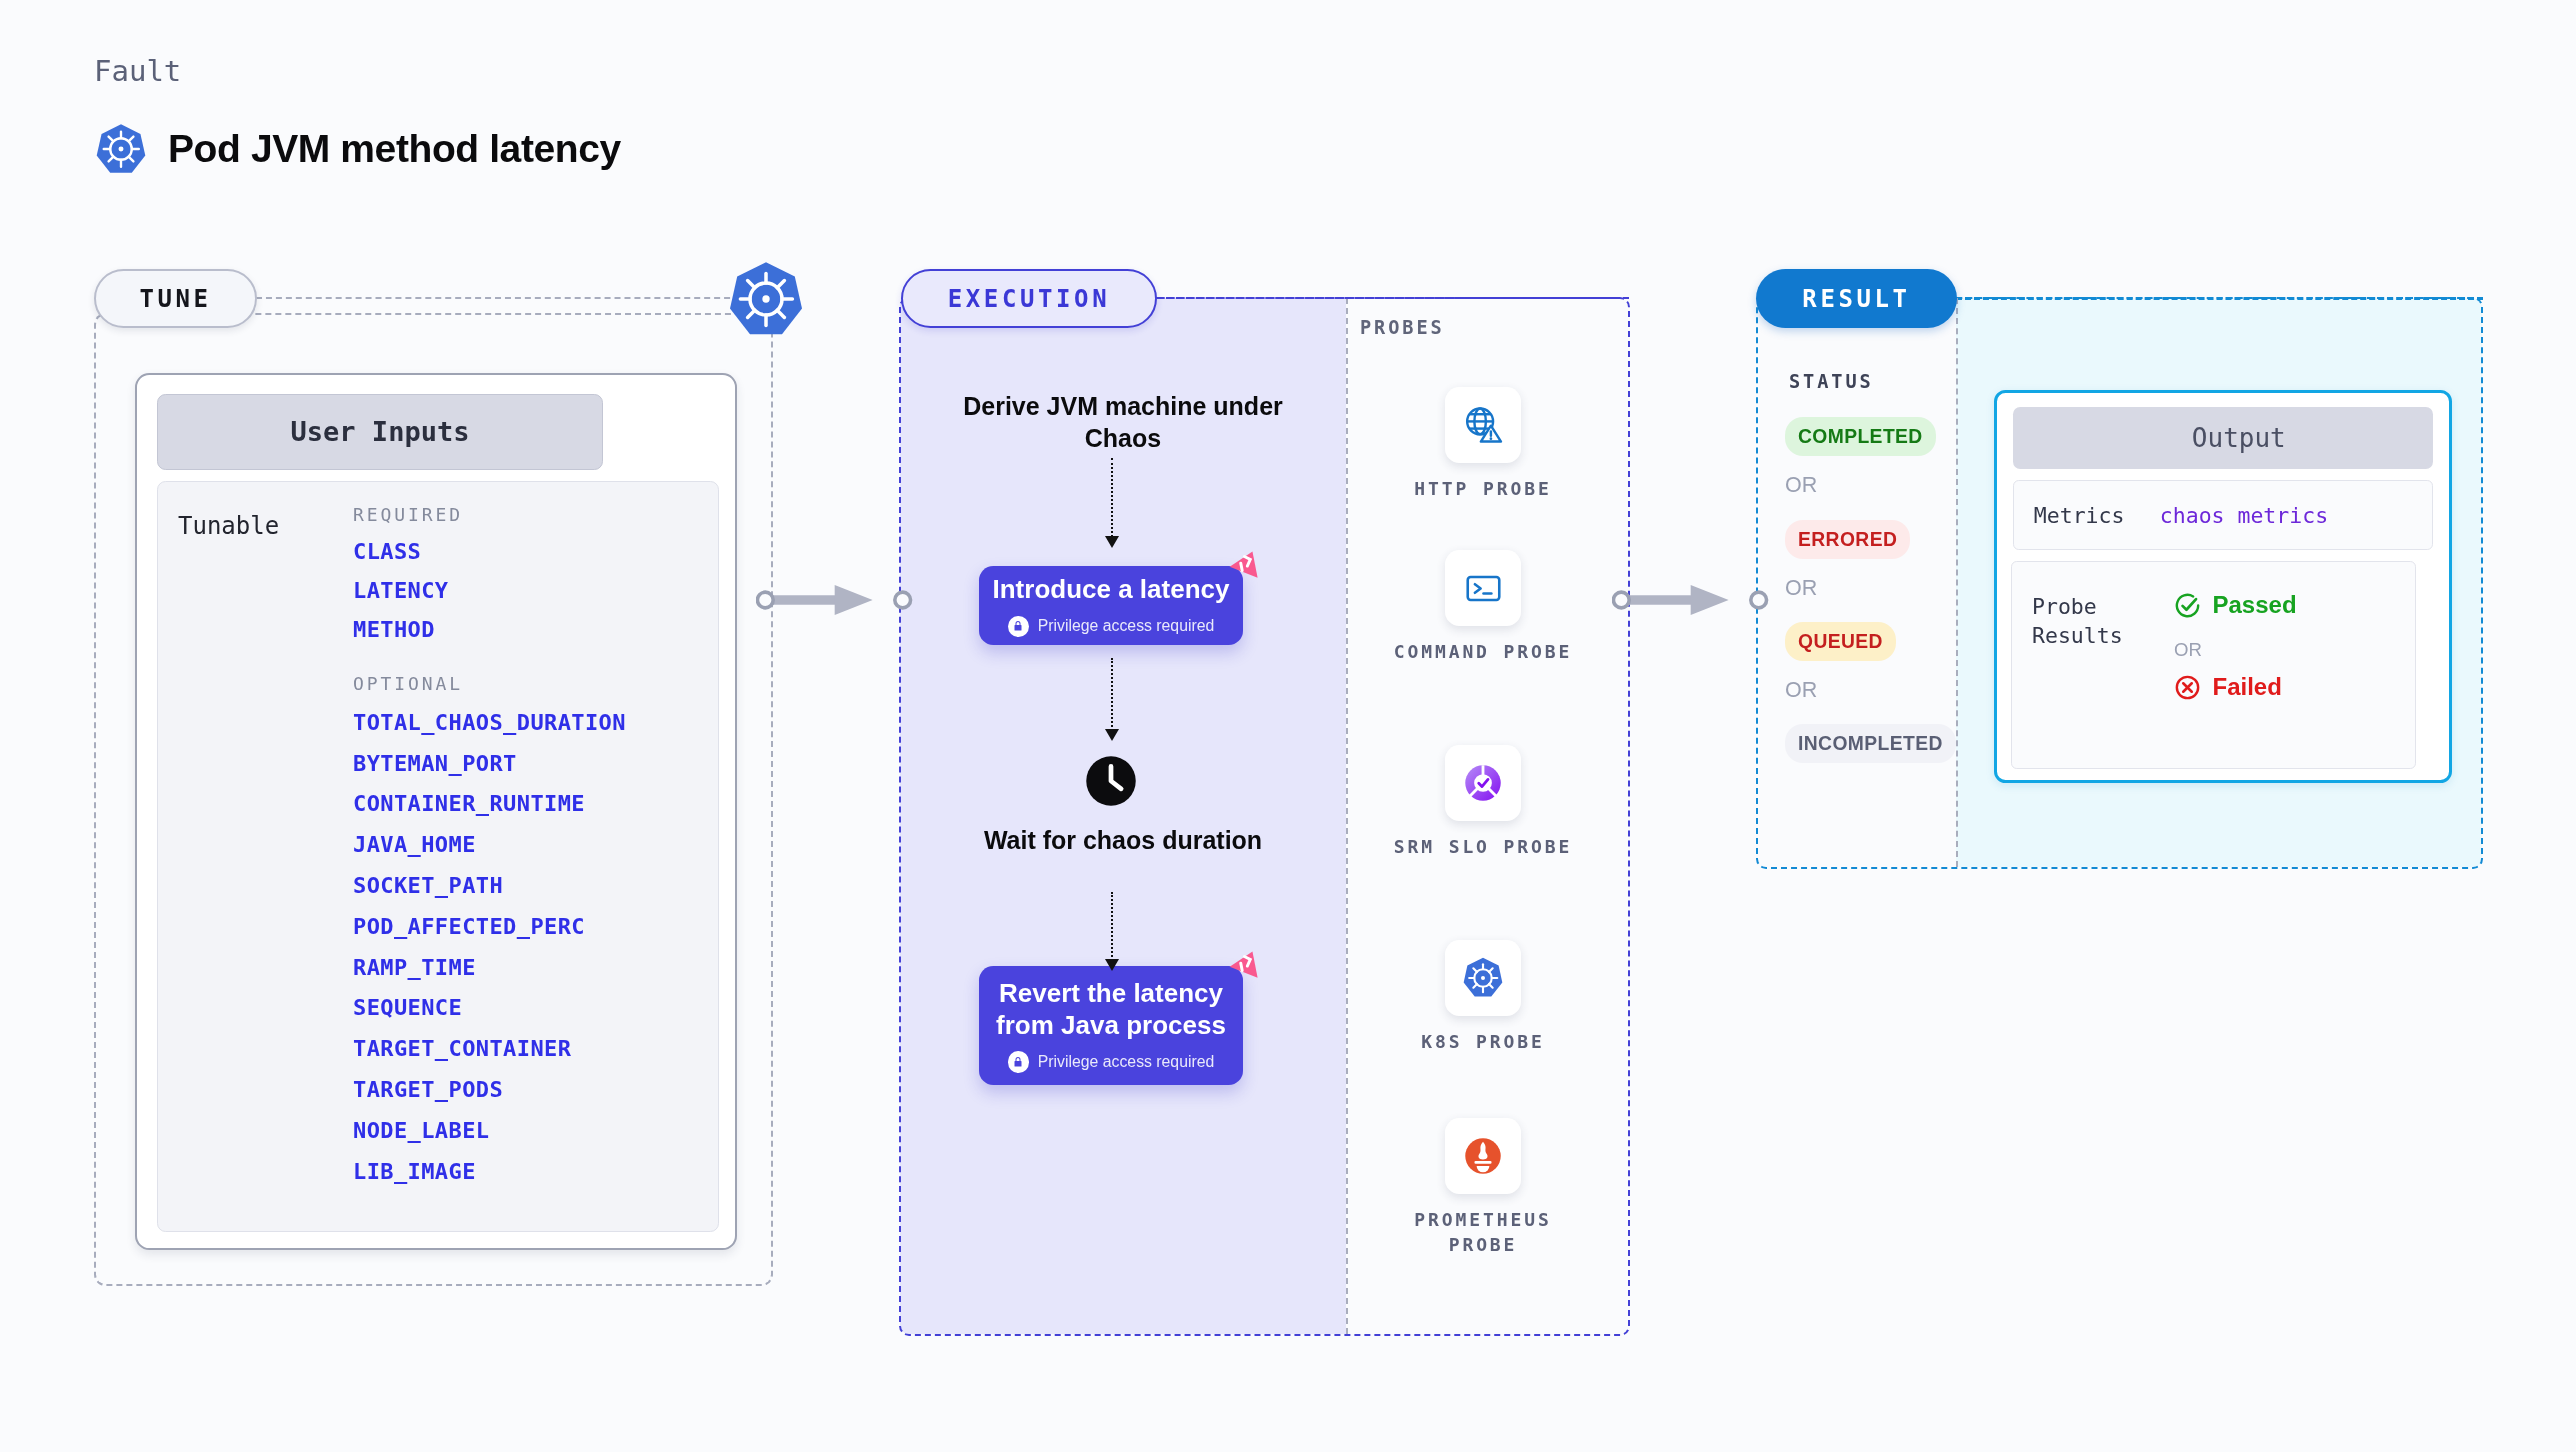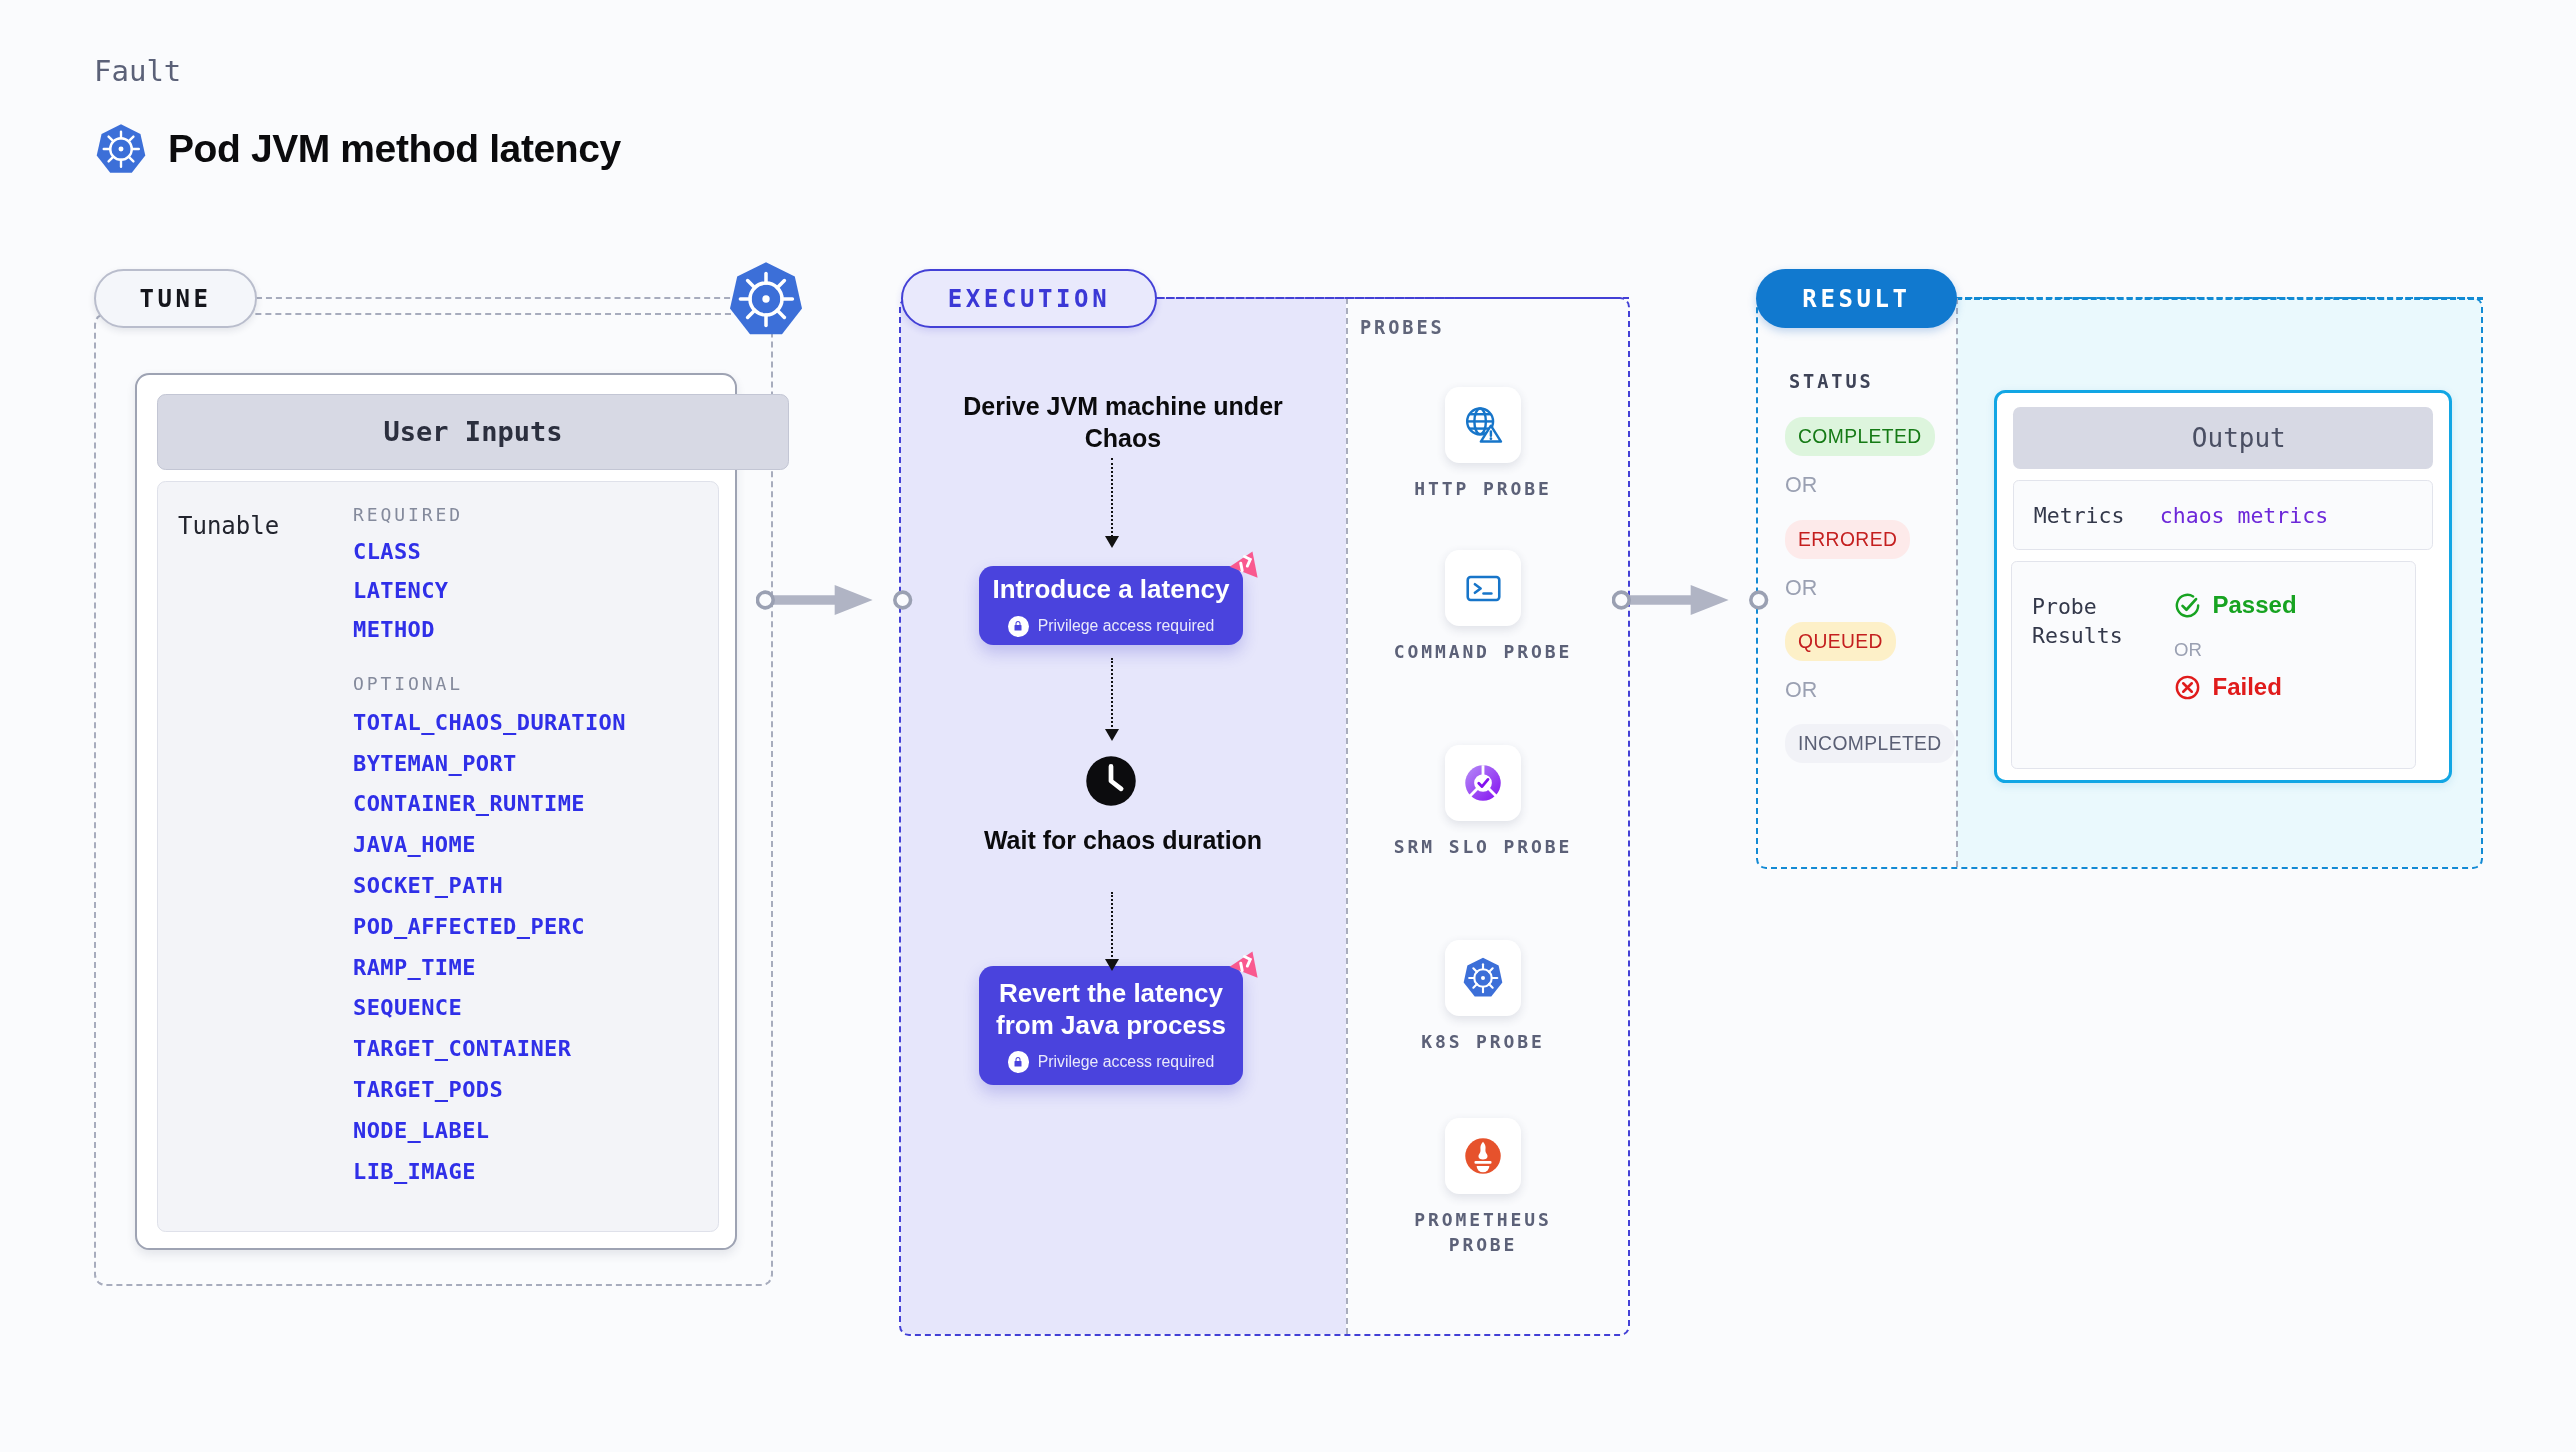--- a/index.html
+++ b/index.html
@@ -55,21 +55,21 @@
   #tune-k8s {
     position: absolute; left: 726px; top: 259px; width: 80px; height: 80px; z-index: 14;
   }
   #tune-card {
     position: absolute; left: 135px; top: 373px;
     width: 602px; height: 877px;
     background: #ffffff; border: 2.1px solid #9ea3b3; border-radius: 14.3px;
     box-shadow: 0 4.3px 10px rgba(40,50,80,.10);
   }
   #user-inputs-hdr {
-    position: absolute; left: 20px; top: 18.6px; width: 632px; height: 76px;
+    position: absolute; left: 20px; top: 18.6px; width: 446px; height: 76px;
     background: #d7d9e4; border: 1.4px solid #c3c6d4; border-radius: 8.6px;
     display: flex; align-items: center; justify-content: center;
     font-family: "DejaVu Sans Mono", monospace; font-size: 27px;
     font-weight: 700; color: #2b2f3e;
   }
   #tunable-body {
     position: absolute; left: 20px; top: 106px; width: 562px; height: 751px;
     background: #f3f4f8; border: 1.4px solid #dfe1ea; border-radius: 8.6px;
   }
   .tunable-label {
@@ -190,21 +190,21 @@
     border-top: 3.6px dashed #128ad4;
   }
   #status-title {
     position: absolute; left: 1789px; top: 371px;
     font-family: "DejaVu Sans Mono", monospace;
     font-size: 18.6px; letter-spacing: 2.9px; color: #3e4357; font-weight: 700;
   }
   .status-badge {
     position: absolute; left: 1785px; height: 39px;
     border-radius: 18px; display: flex; align-items: center; padding: 0 13px;
-    font-size: 19.3px; font-weight: 400; letter-spacing: 0.4px;
+    font-size: 19.3px; font-weight: 700; letter-spacing: 0.4px;
   }
   .or-text {
     position: absolute; left: 1785px;
     font-size: 21.5px; color: #9aa0b2; font-weight: 400;
   }
 
   
   #output-card {
     position: absolute; left: 1994px; top: 390px;
     width: 458px; height: 393px;

